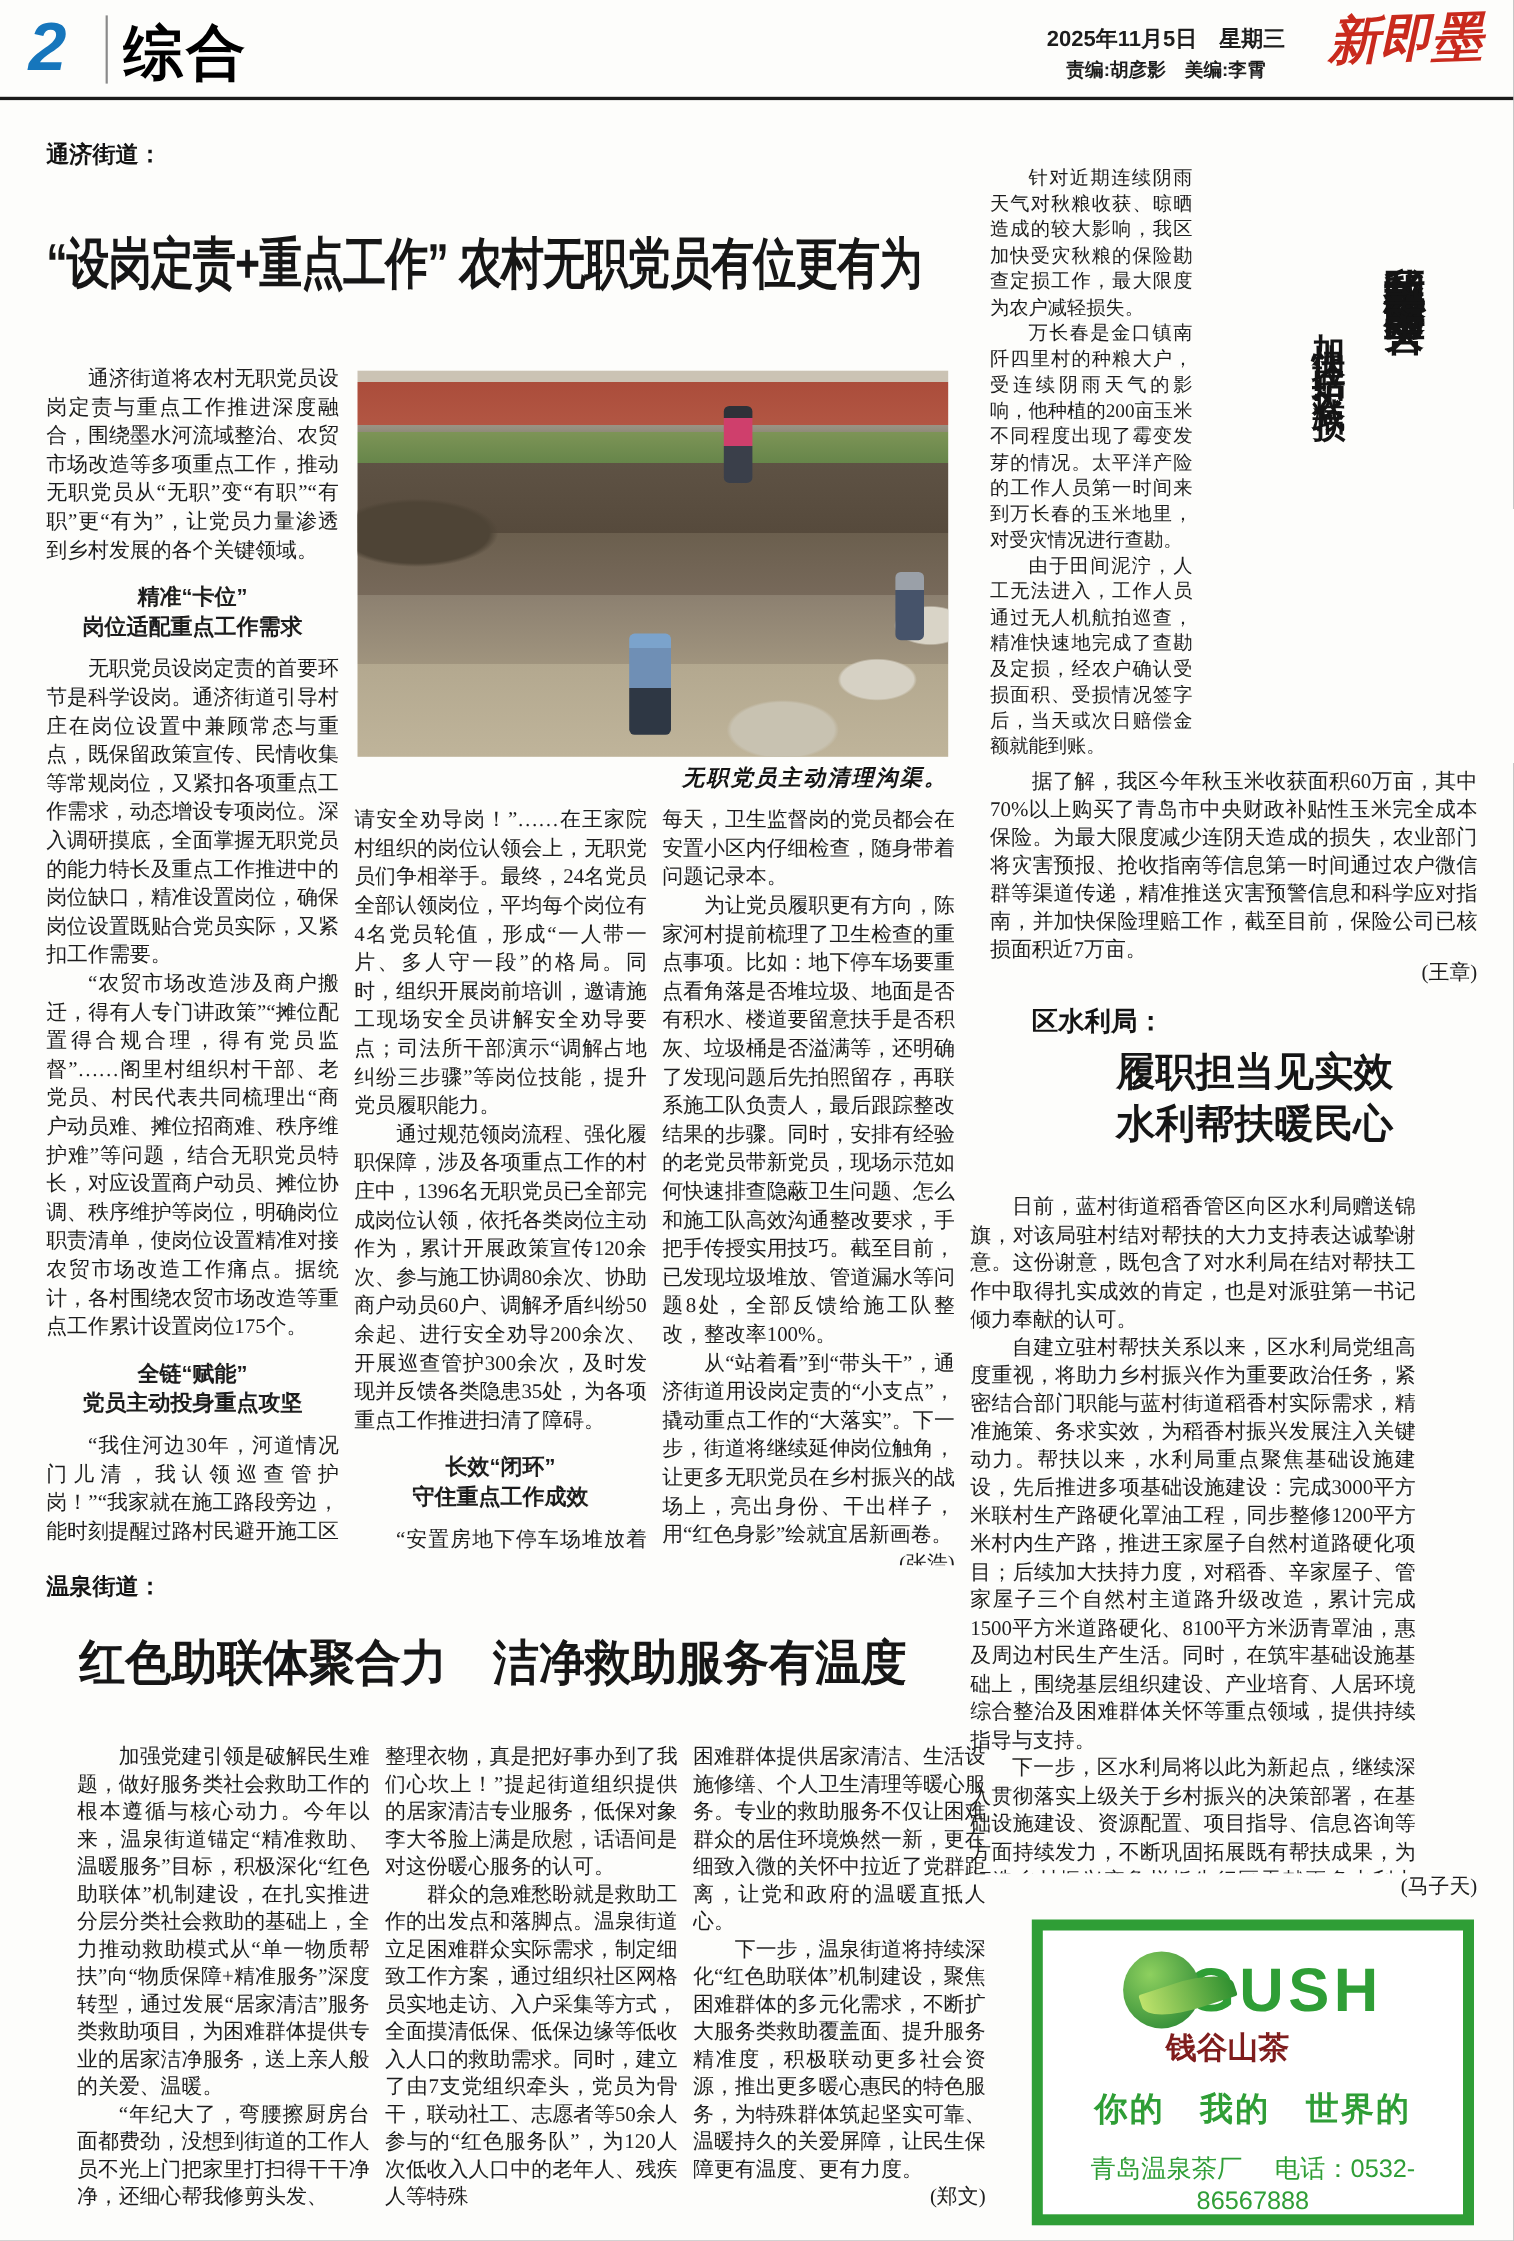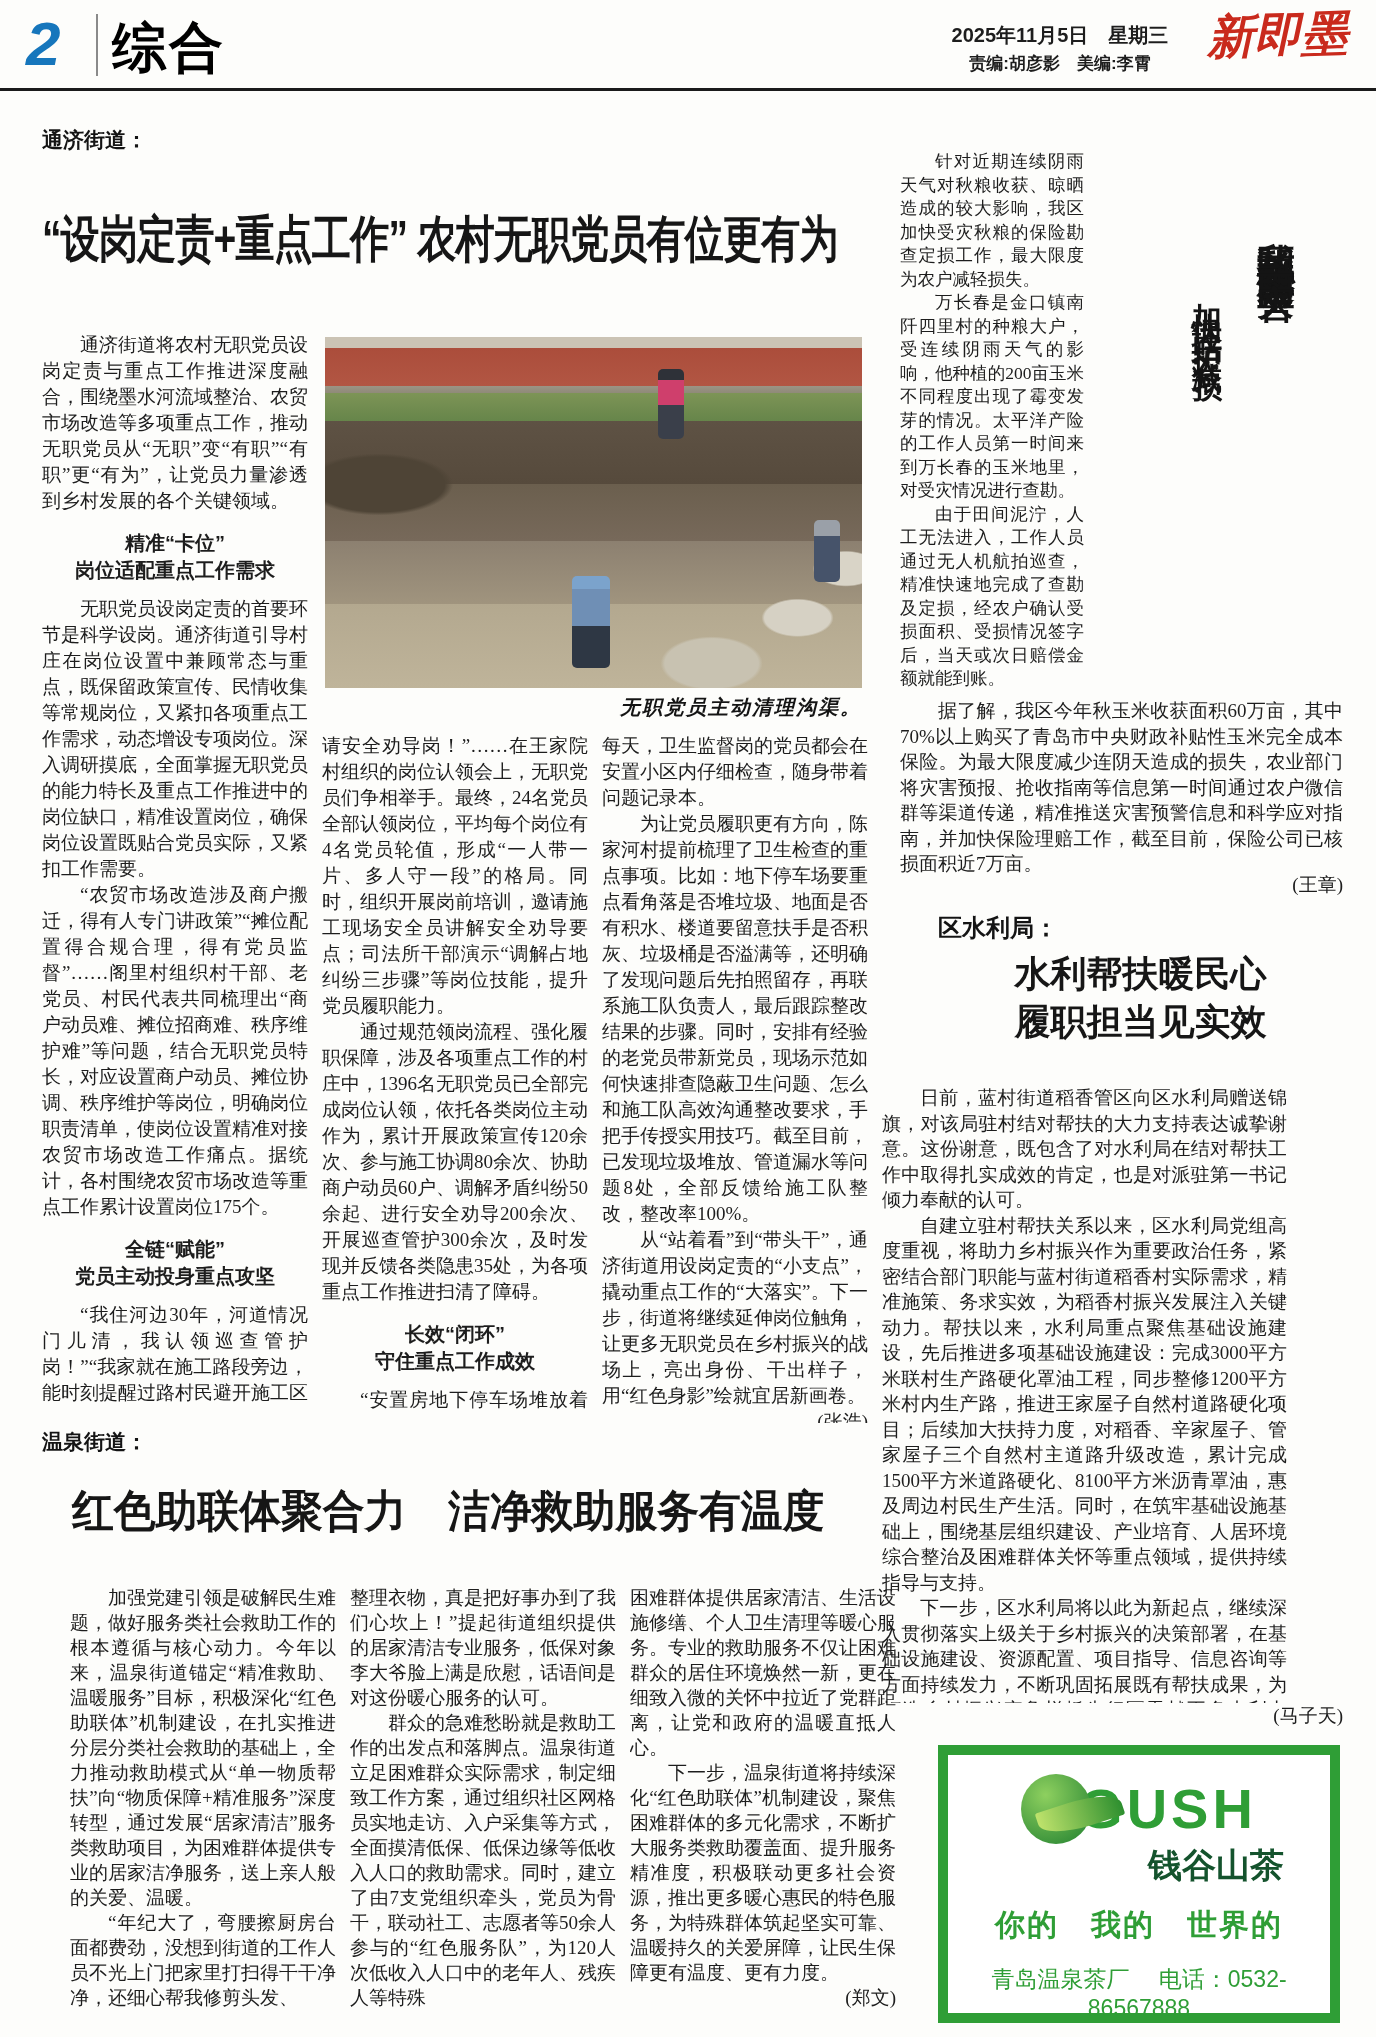--- a/index.html
+++ b/index.html
@@ -78,21 +78,21 @@
   
   .ad{left:938px;top:1745px;width:402px;height:278px;border:10px solid #2f9e36;
       background:#fff;box-sizing:border-box;font-family:"Liberation Sans","DejaVu Sans",sans-serif;}
   .ad-logo-row{display:flex;align-items:center;justify-content:center;margin-top:16px;height:76px;}
   .ad-circle{width:70px;height:70px;border-radius:50%;flex:0 0 70px;
       background:radial-gradient(circle at 35% 30%,#8ed05f,#1f7f2f);position:relative;margin-right:-12px;z-index:1;}
   .ad-leaf{position:absolute;left:16px;top:26px;width:86px;height:28px;
       border-radius:2px 60% 2px 60%;transform:rotate(-18deg);
       background:linear-gradient(90deg,#bfe36c,#2d8f2f);z-index:2;}
   .ad-latin{font-size:56px;font-weight:900;color:#2f9e36;letter-spacing:4px;line-height:1;}
-  .ad-cn{text-align:right;padding-right:46px;font-weight:900;font-size:34px;color:#14532d;margin-top:-4px;}
+  .ad-cn{text-align:center;padding-right:46px;font-weight:900;font-size:28px;color:#7f1d1d;margin-top:-4px;}
   .ad-slogan{text-align:center;color:#2f9e36;font-weight:900;font-size:30px;margin-top:16px;letter-spacing:2px;}
   .ad-contact{text-align:center;color:#2f9e36;font-weight:400;font-size:23px;margin-top:18px;}
 </style>
 </head>
 <body>
 
 <div class="page">
 
   <header>
     <div class="abs pagenum">2</div>
@@ -158,22 +158,22 @@
     <div class="abs vhead vhead-main">我区积极应对连阴雨灾害</div>
     <div class="col fC" style="left:900px;top:698px;width:443px;height:185px;">
       <p class="bp">据了解，我区今年秋玉米收获面积60万亩，其中70%以上购买了青岛市中央财政补贴性玉米完全成本保险。为最大限度减少连阴天造成的损失，农业部门将灾害预报、抢收指南等信息第一时间通过农户微信群等渠道传递，精准推送灾害预警信息和科学应对指南，并加快保险理赔工作，截至目前，保险公司已核损面积近7万亩。</p>
     </div>
     <div class="abs fC sig" style="left:900px;top:872px;width:443px;">(王章)</div>
   </section>
 
   <section>
     <div class="abs kicker" style="left:938px;top:912px;font-size:24px;">区水利局：</div>
     <div class="abs headlineC">
+      <div>履职担当见实效</div>
       <div>水利帮扶暖民心</div>
-      <div>履职担当见实效</div>
     </div>
     <div class="col fC" style="left:882px;top:1085px;width:405px;height:618px;">
       <p class="bp">日前，蓝村街道稻香管区向区水利局赠送锦旗，对该局驻村结对帮扶的大力支持表达诚挚谢意。这份谢意，既包含了对水利局在结对帮扶工作中取得扎实成效的肯定，也是对派驻第一书记倾力奉献的认可。</p>
       <p class="bp">自建立驻村帮扶关系以来，区水利局党组高度重视，将助力乡村振兴作为重要政治任务，紧密结合部门职能与蓝村街道稻香村实际需求，精准施策、务求实效，为稻香村振兴发展注入关键动力。帮扶以来，水利局重点聚焦基础设施建设，先后推进多项基础设施建设：完成3000平方米联村生产路硬化罩油工程，同步整修1200平方米村内生产路，推进王家屋子自然村道路硬化项目；后续加大扶持力度，对稻香、辛家屋子、管家屋子三个自然村主道路升级改造，累计完成1500平方米道路硬化、8100平方米沥青罩油，惠及周边村民生产生活。同时，在筑牢基础设施基础上，围绕基层组织建设、产业培育、人居环境综合整治及困难群体关怀等重点领域，提供持续指导与支持。</p>
       <p class="bp">下一步，区水利局将以此为新起点，继续深入贯彻落实上级关于乡村振兴的决策部署，在基础设施建设、资源配置、项目指导、信息咨询等方面持续发力，不断巩固拓展既有帮扶成果，为打造乡村振兴齐鲁样板先行区贡献更多水利力量。</p>
     </div>
     <div class="abs fC sig" style="left:938px;top:1703px;width:405px;">(马子天)</div>
   </section>
 
   <section>

